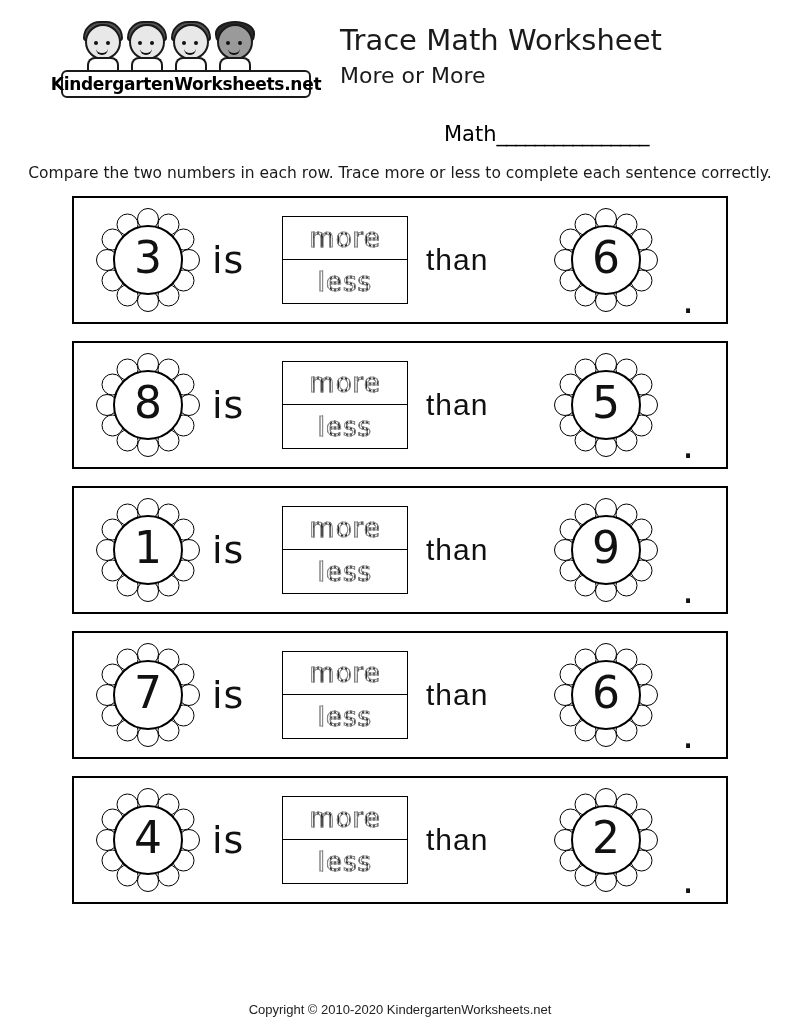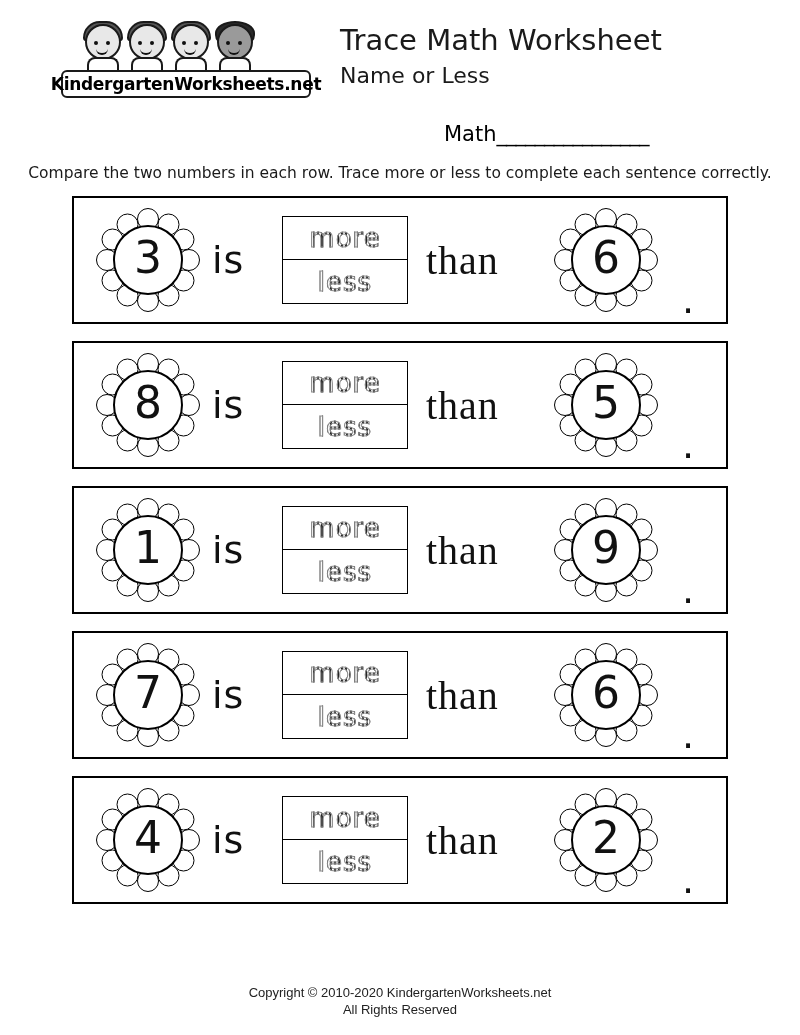--- a/index.html
+++ b/index.html
@@ -292,22 +292,22 @@
     -webkit-background-clip: text;
     background-clip: text;
     opacity: 0.85;
   }
 
   .word-than {
     position: absolute;
     left: 352px;
     top: 50%;
     transform: translateY(-50%);
-    font-family: Liberation Serif, serif;
-    font-size: 40px;
+    font-family: Liberation Sans, sans-serif;
+    font-size: 30px;
     letter-spacing: 1px;
     color: #111;
   }
 
   .period {
     position: absolute;
     right: 32px;
     top: 50%;
     transform: translateY(18px);
     font-family: "DejaVu Sans", sans-serif;
@@ -368,21 +368,21 @@
         <div class="body"></div>
       </div>
     </div>
     <div class="logo-band">
       <span class="logo-band-text">KindergartenWorksheets.net</span>
     </div>
   </div>
 
   <div class="title-block">
     <div class="wk-title">Trace Math Worksheet</div>
-    <div class="wk-subtitle">Name or Less</div>
+    <div class="wk-subtitle">More or More</div>
   </div>
 
   <div class="name-row">
     <span>Math</span><span class="name-line">________________</span>
   </div>
 </div>
 
 <div class="instructions">Compare the two numbers in each row. Trace more or less to complete each sentence correctly.</div>
 
 <div class="rows" id="rows">
@@ -638,14 +638,13 @@
         <div class="center-circle">
           <span class="num">2</span>
         </div>
       </div>
       <span class="period">.</span>
     </div>
   </div>
 
 <div class="footer">
   <div>Copyright © 2010-2020 KindergartenWorksheets.net</div>
-  <div>All Rights Reserved</div>
 </div>
 
 </body></html>

